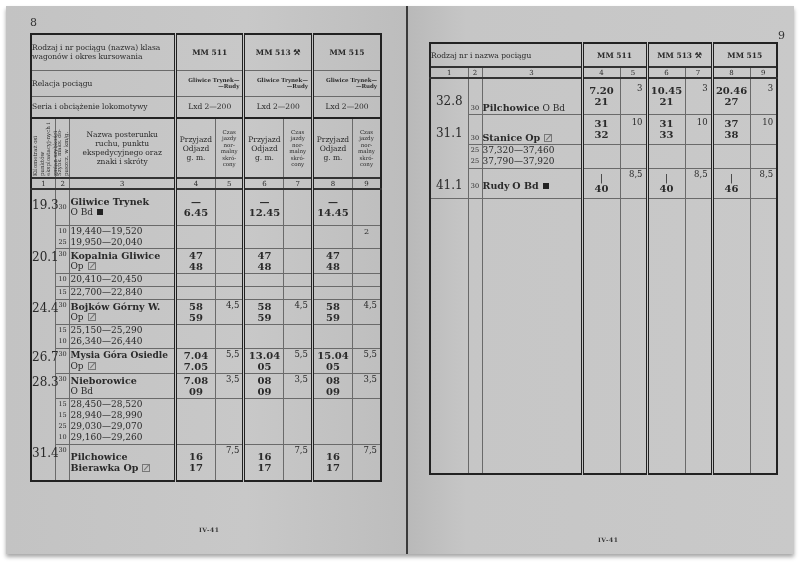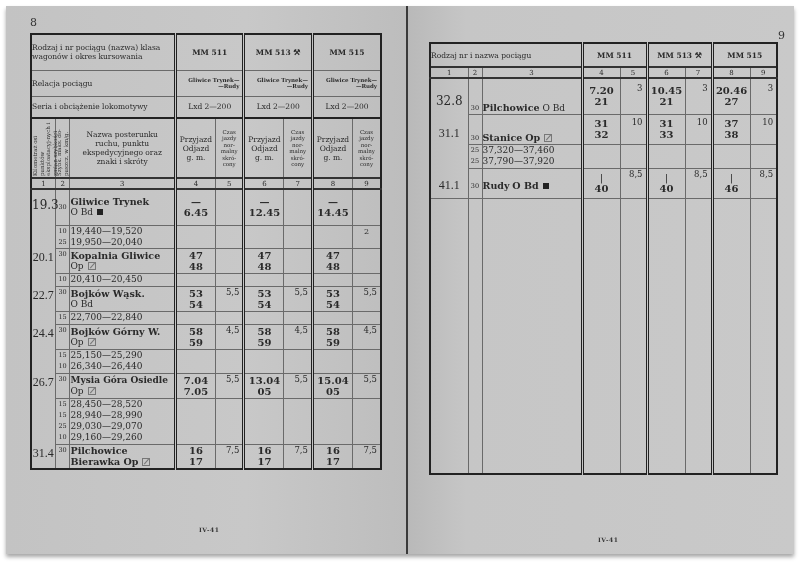--- a/index.html
+++ b/index.html
@@ -30,21 +30,21 @@
   .station{font-weight:bold;font-size:9.5px;}
   .kmrange{font-size:9px;}
   .spd{font-size:6.5px;text-align:center;}
   .km{font-size:12px;text-align:center;vertical-align:top;padding-top:4px;}
   .time{font-weight:bold;text-align:center;font-size:10px;}
   .dur{text-align:right;padding-right:3px;font-size:8.5px;vertical-align:top;}
   .sq{display:inline-block;width:6px;height:6px;background:#222;margin-left:4px;vertical-align:0;}
   .box{display:inline-block;width:6px;height:6px;border:1px solid #777;margin-left:4px;vertical-align:-1px;position:relative;}
   .box:after{content:"";position:absolute;left:0;top:2px;width:7px;height:1px;background:#777;transform:rotate(-50deg);}
   .tool{font-size:8px;}
-  .nbt{border-top:none !important;font-family:Liberation Serif, serif;}
+  .nbt{border-top:none !important;}
   .nbb{border-bottom:none !important;}
 </style>
 </head>
 <body>
 
 <div class="spread">
 
   <div class="page left">
     <div class="pagenum" style="left:24px;top:10px;">8</div>
 
@@ -221,43 +221,20 @@
         <td class="spd">10</td>
         <td class="l kmrange dbl-right">20,410—20,450</td>
         <td></td>
             <td class="dbl-right"></td>
         <td></td>
             <td class="dbl-right"></td>
         <td></td>
             <td class="thick-right"></td>
       </tr>
 
-      <tr style="height:25px">
-        <td class="km thick-left nbt nbb">22.7</td>
-        <td class="spd" style="vertical-align:top">30</td>
-        <td class="l dbl-right">
-              <div class="station">Bojków Wąsk.</div>
-              <div>O Bd</div>
-            </td>
-        <td class="time">
-              <div>53</div>
-              <div>54</div>
-            </td>
-        <td class="dur dbl-right">5,5</td>
-        <td class="time">
-              <div>53</div>
-              <div>54</div>
-            </td>
-        <td class="dur dbl-right">5,5</td>
-        <td class="time">
-              <div>53</div>
-              <div>54</div>
-            </td>
-        <td class="dur thick-right">5,5</td>
-      </tr>
 
       <tr style="height:13px">
         <td class="thick-left nbt nbb"></td>
         <td class="spd">15</td>
         <td class="l kmrange dbl-right">22,700—22,840</td>
         <td></td>
             <td class="dbl-right"></td>
         <td></td>
             <td class="dbl-right"></td>
         <td></td>
@@ -323,20 +300,43 @@
               <div>05</div>
             </td>
         <td class="dur dbl-right">5,5</td>
         <td class="time">
               <div>15.04</div>
               <div>05</div>
             </td>
         <td class="dur thick-right">5,5</td>
       </tr>
 
+      <tr style="height:25px">
+        <td class="km thick-left nbt nbb">28.3</td>
+        <td class="spd" style="vertical-align:top">30</td>
+        <td class="l dbl-right">
+              <div class="station">Nieborowice</div>
+              <div>O Bd</div>
+            </td>
+        <td class="time">
+              <div>7.08</div>
+              <div>09</div>
+            </td>
+        <td class="dur dbl-right">3,5</td>
+        <td class="time">
+              <div>08</div>
+              <div>09</div>
+            </td>
+        <td class="dur dbl-right">3,5</td>
+        <td class="time">
+              <div>08</div>
+              <div>09</div>
+            </td>
+        <td class="dur thick-right">3,5</td>
+      </tr>
 
       <tr style="height:46px">
         <td class="thick-left nbt nbb"></td>
         <td class="spd">
               <div>15</div>
               <div>15</div>
               <div>25</div>
               <div>10</div>
             </td>
         <td class="l kmrange dbl-right">
@@ -346,21 +346,21 @@
               <div>29,160—29,260</div>
             </td>
         <td></td>
             <td class="dbl-right"></td>
         <td></td>
             <td class="dbl-right"></td>
         <td></td>
             <td class="thick-right"></td>
       </tr>
 
-      <tr style="height:25px">
+      <tr style="height:37px">
         <td class="km thick-left nbt thick-bottom">31.4</td>
         <td class="spd thick-bottom" style="vertical-align:top">30</td>
         <td class="l dbl-right thick-bottom">
               <div class="station">Pilchowice</div>
               <div class="station"><span>Bierawka</span> <span>Op</span><span class="box"></span></div>
             </td>
         <td class="time thick-bottom">
               <div>16</div>
               <div>17</div>
             </td>

